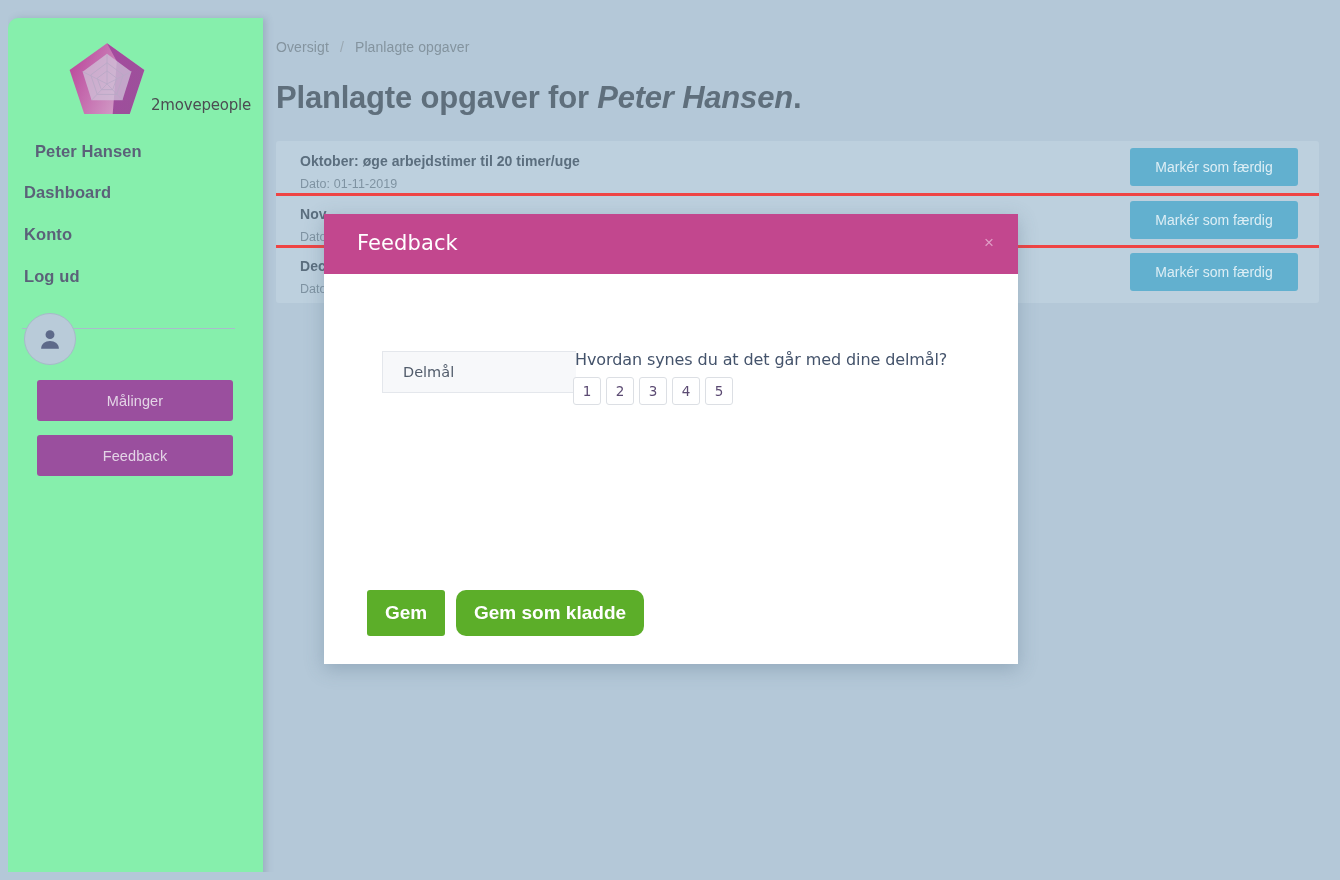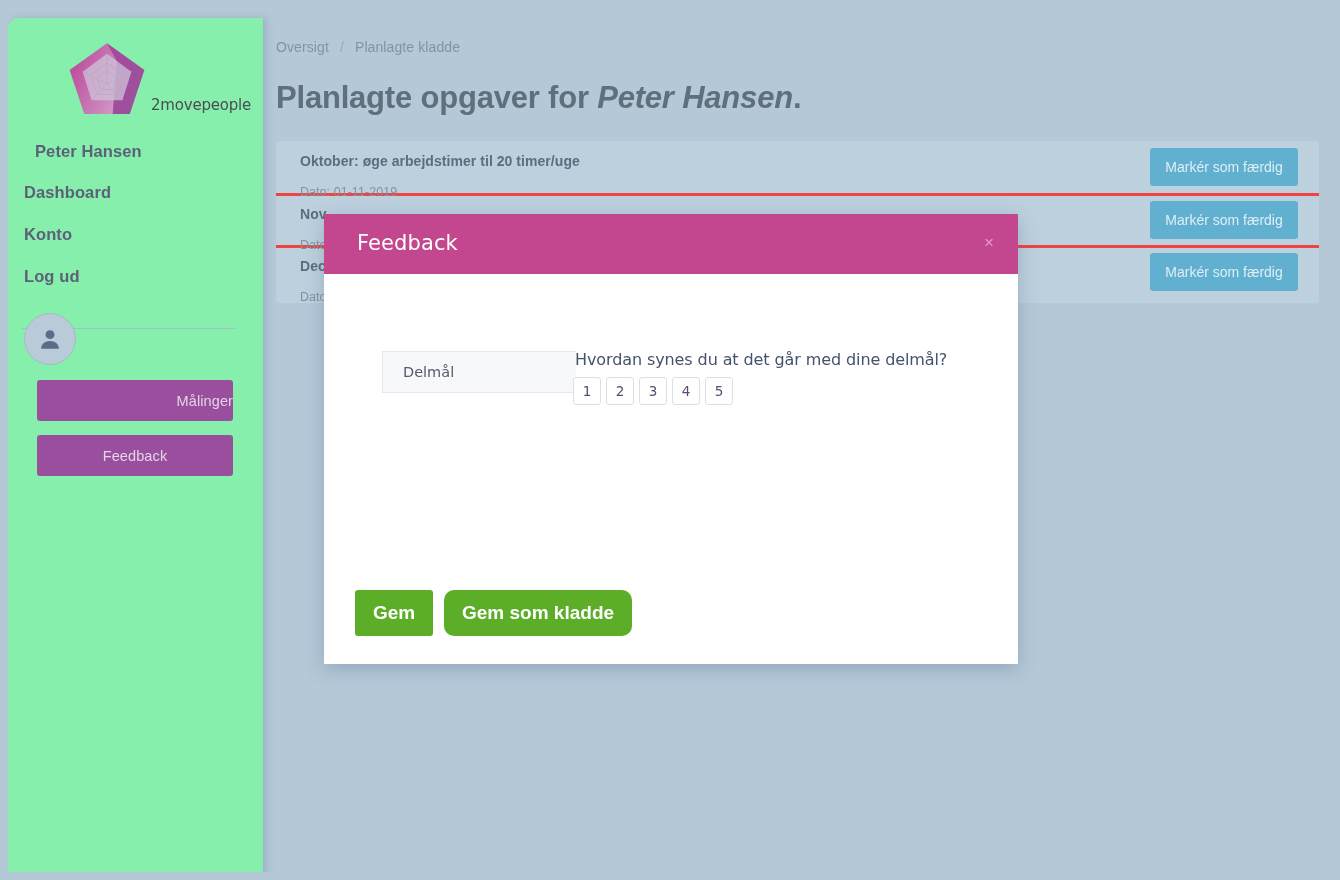--- a/index.html
+++ b/index.html
@@ -80,21 +80,21 @@
     position: absolute; left: 29px;
     width: 196px; height: 41px;
     background: #9a4f9e;
     border: none; border-radius: 3px;
     color: #e3d4e6;
     font-size: 14.5px;
     font-family: "Liberation Sans", sans-serif;
     cursor: pointer;
     letter-spacing: 0.1px;
   }
-  .side-btn.b0 { top: 362px; text-align: right; }
+  .side-btn.b0 { top: 362px; }
   .side-btn.b1 { top: 417px; }
 
   
   #main {
     position: absolute;
     left: 255px; top: 0;
     width: 1069px; height: 864px;
   }
   .breadcrumb {
     position: absolute; left: 13px; top: 31px;
@@ -126,26 +126,26 @@
     border-bottom: 3px solid #ef4444;
     padding: 10px 0 0 24px;
   }
   .task-row:last-child { border-bottom: none; }
   .task-title {
     font-size: 14px; font-weight: bold; color: #5b6e7e;
     letter-spacing: 0.05px;
   }
   .task-date {
     font-size: 12.5px; color: #7f93a2;
-    margin-top: 16px;
+    margin-top: 8px;
     letter-spacing: 0.05px;
   }
   .task-btn {
     position: absolute; right: 21px; top: 5px;
-    width: 148px; height: 38px;
+    width: 168px; height: 38px;
     background: #62b0cf;
     border: none; border-radius: 3px;
     color: #ddeef5;
     font-size: 14px;
     font-family: "Liberation Sans", sans-serif;
     cursor: pointer;
   }
 
   
   #modal-overlay {
@@ -212,21 +212,21 @@
     background: #ffffff;
     border: 1px solid #dcdfe4;
     border-radius: 3px;
     color: #5b4a72;
     font-size: 13.5px;
     font-family: "DejaVu Sans", sans-serif;
     cursor: pointer;
     display: flex; align-items: center; justify-content: center;
   }
   .modal-footer {
-    position: absolute; left: 0; bottom: 0;
+    position: absolute; left: 12px; bottom: 0;
     width: 730px; height: 60px;
     padding-left: 31px;
   }
   .green-btn {
     position: absolute; top: -14px;
     height: 46px;
     background: #5cae29;
     border: none; border-radius: 3px;
     color: #ffffff;
     font-size: 19px; font-weight: bold;
@@ -290,21 +290,21 @@
 
       <button class="side-btn b0">Målinger</button>
       <button class="side-btn b1">Feedback</button>
     </div>
 
     <div id="main">
 
       <div class="breadcrumb">
         <span class="crumb">Oversigt</span>
         <span class="sep">/</span>
-        <span class="crumb">Planlagte kladde</span>
+        <span class="crumb">Planlagte opgaver</span>
       </div>
 
       <h1 class="page-title">
         <span>Planlagte opgaver for </span><em>Peter Hansen</em><span>.</span>
       </h1>
 
       <div class="task-panel">
 
         <div class="task-row">
           <div class="task-title">Oktober: øge arbejdstimer til 20 timer/uge</div>

